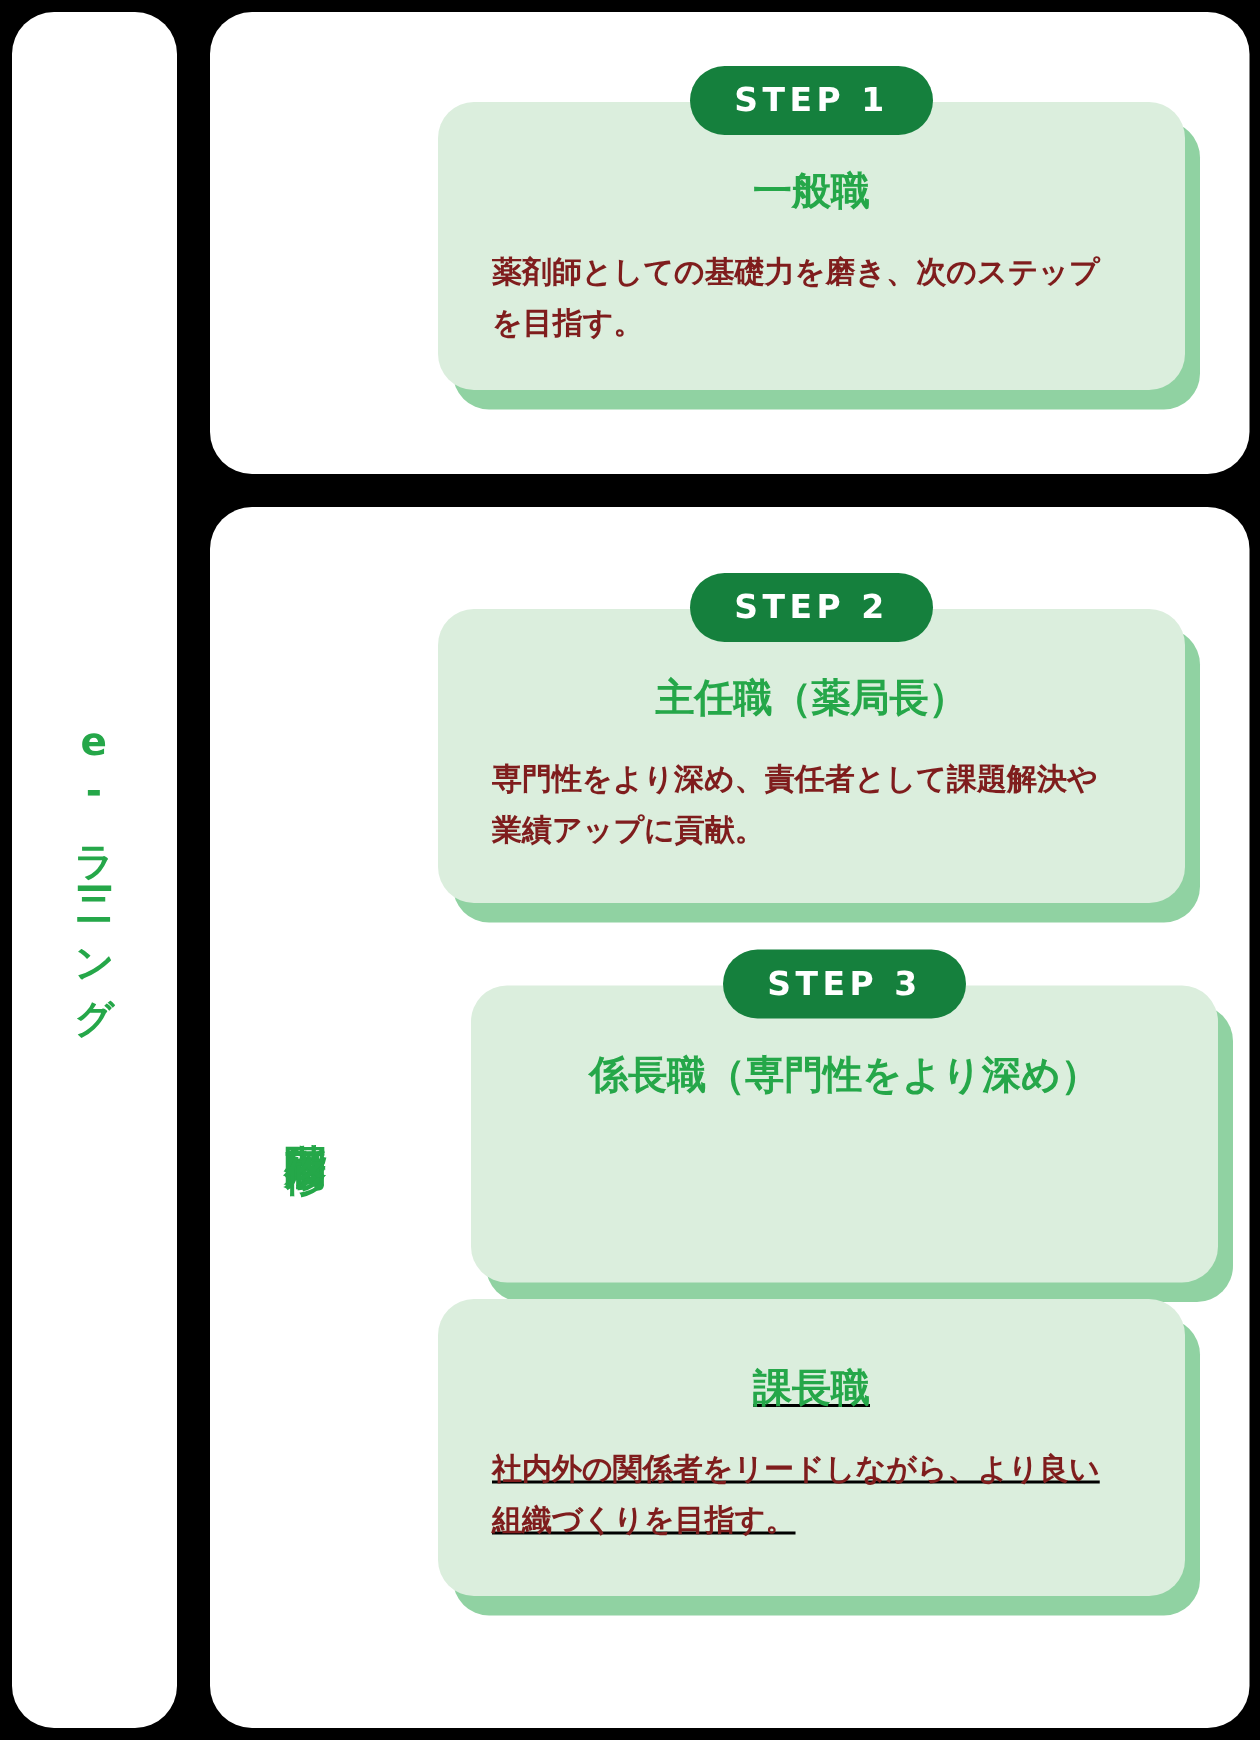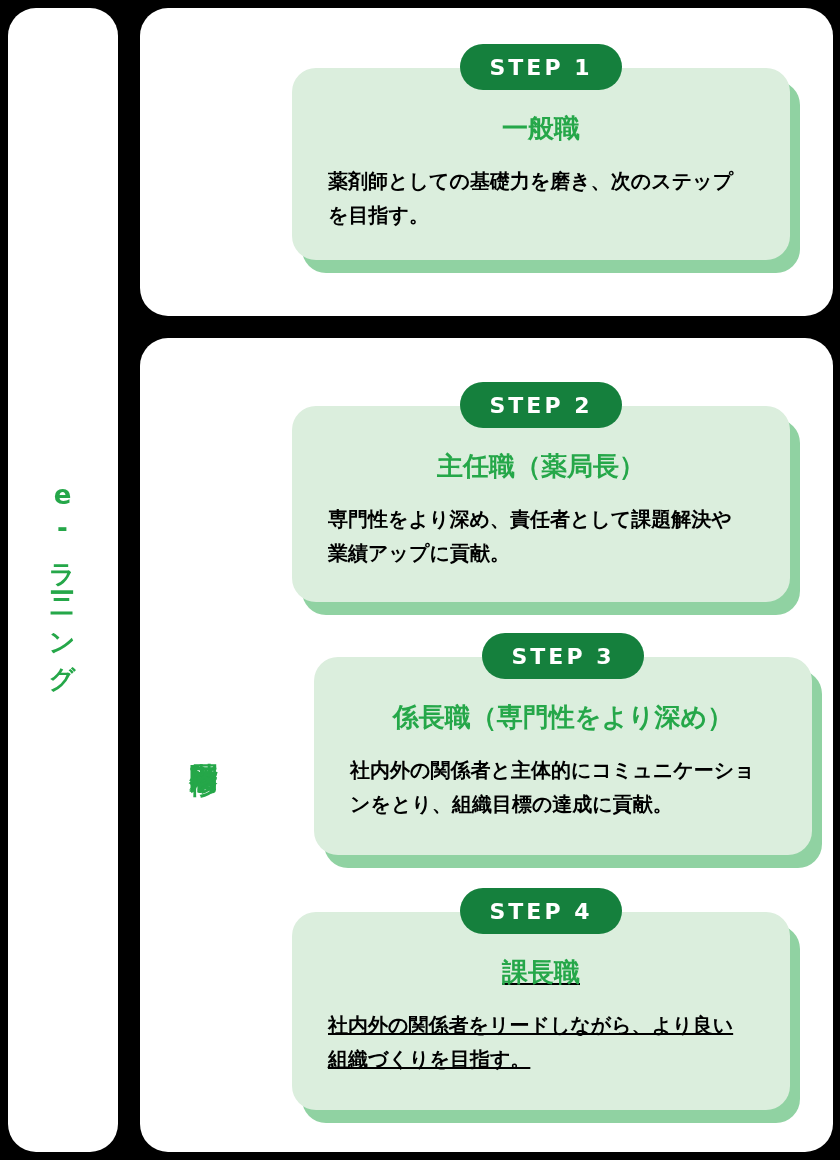--- a/index.html
+++ b/index.html
@@ -99,21 +99,21 @@
 
   .card-title {
     text-align: center;
     color: #25a749;
     font-size: 26px;
     font-weight: 700;
     line-height: 1.1;
     margin: 0 0 21px 0;
   }
   .card-desc {
-    color: #000000;
+    color: #7f1d1d;
     font-size: 20px;
     font-weight: 700;
     line-height: 34px;
     white-space: pre-line;
     margin: 0;
   }
 </style>
 </head>
 <body>
 
@@ -144,27 +144,24 @@
       <h3 class="card-title">主任職（薬局長）</h3>
       <p class="card-desc">専門性をより深め、責任者として課題解決や
 業績アップに貢献。</p>
     </div>
   </div>
 
   <div class="step s3">
     <div class="badge">STEP 3</div>
     <div class="card">
       <h3 class="card-title">係長職（専門性をより深め）</h3>
-      <p class="card-desc">社内外の関係者と主体的にコミュニケーショ
-ンをとり、組織目標の達成に貢献。</p>
     </div>
   </div>
 
   <div class="step s4">
-    <div class="badge">STEP 4</div>
     <div class="card">
       <h3 class="card-title">課長職</h3>
       <p class="card-desc">社内外の関係者をリードしながら、より良い
 組織づくりを目指す。</p>
     </div>
   </div>
 
 </div>
 
 </body></html>

